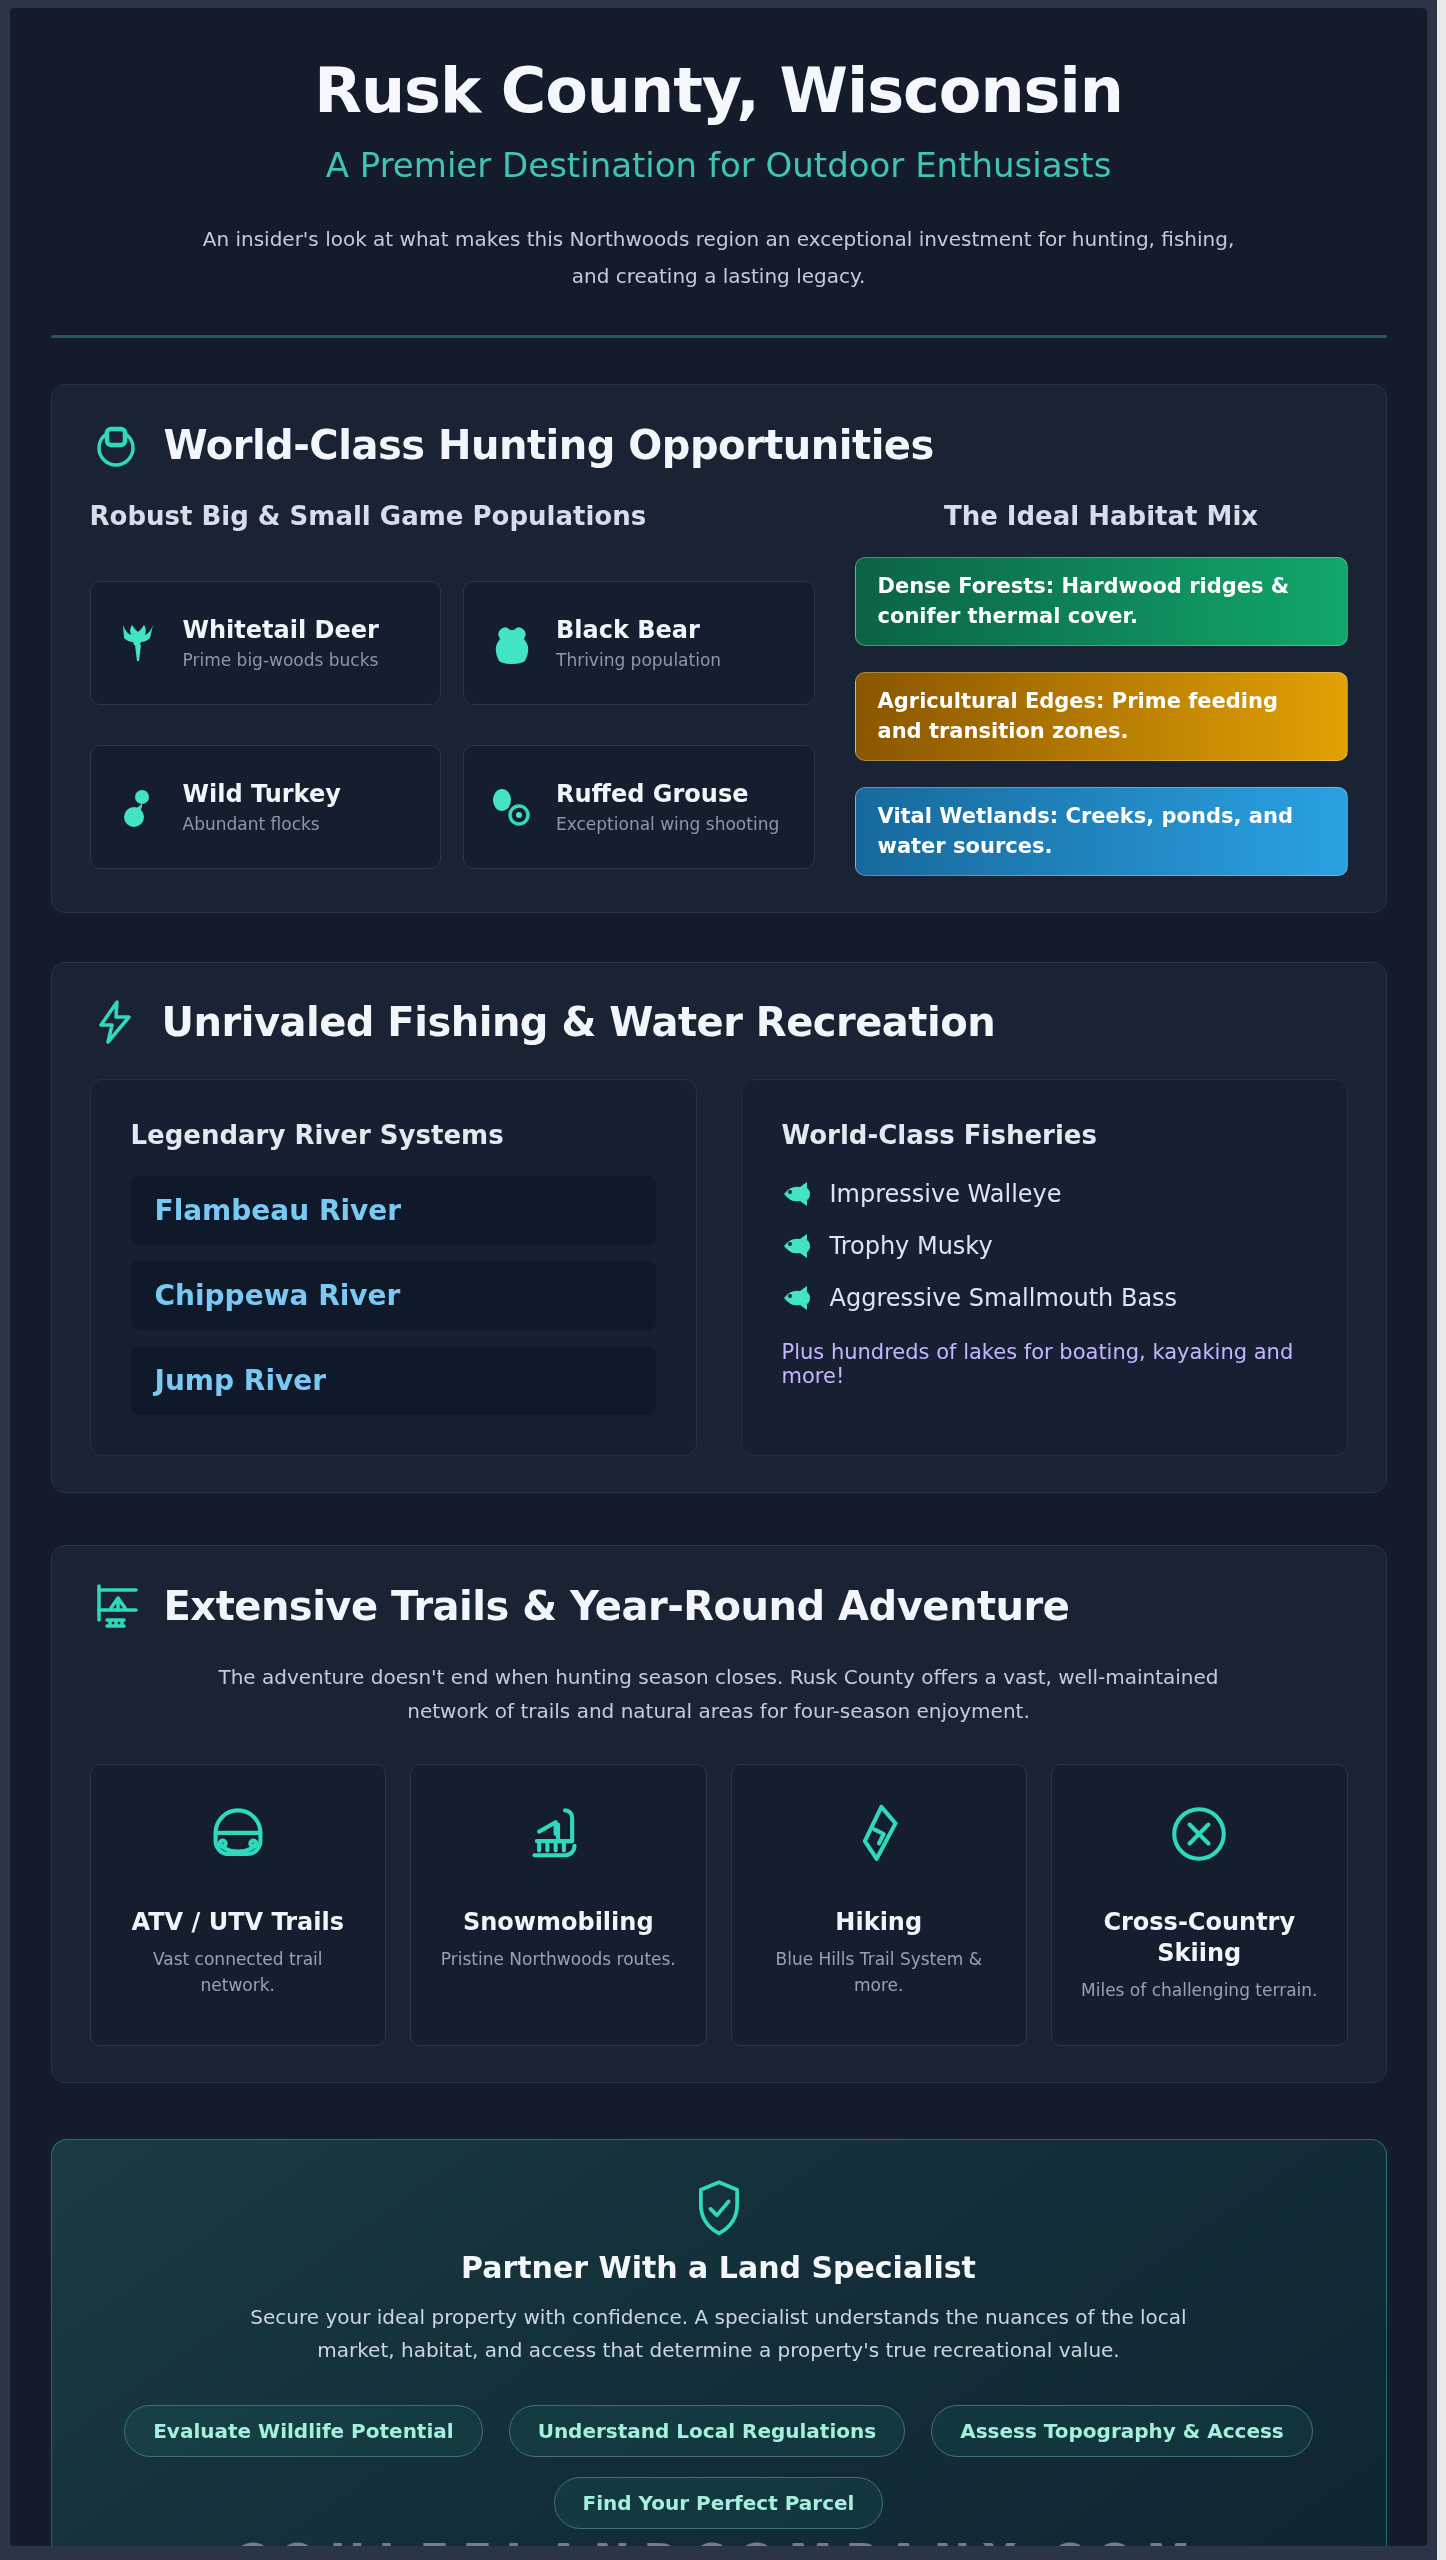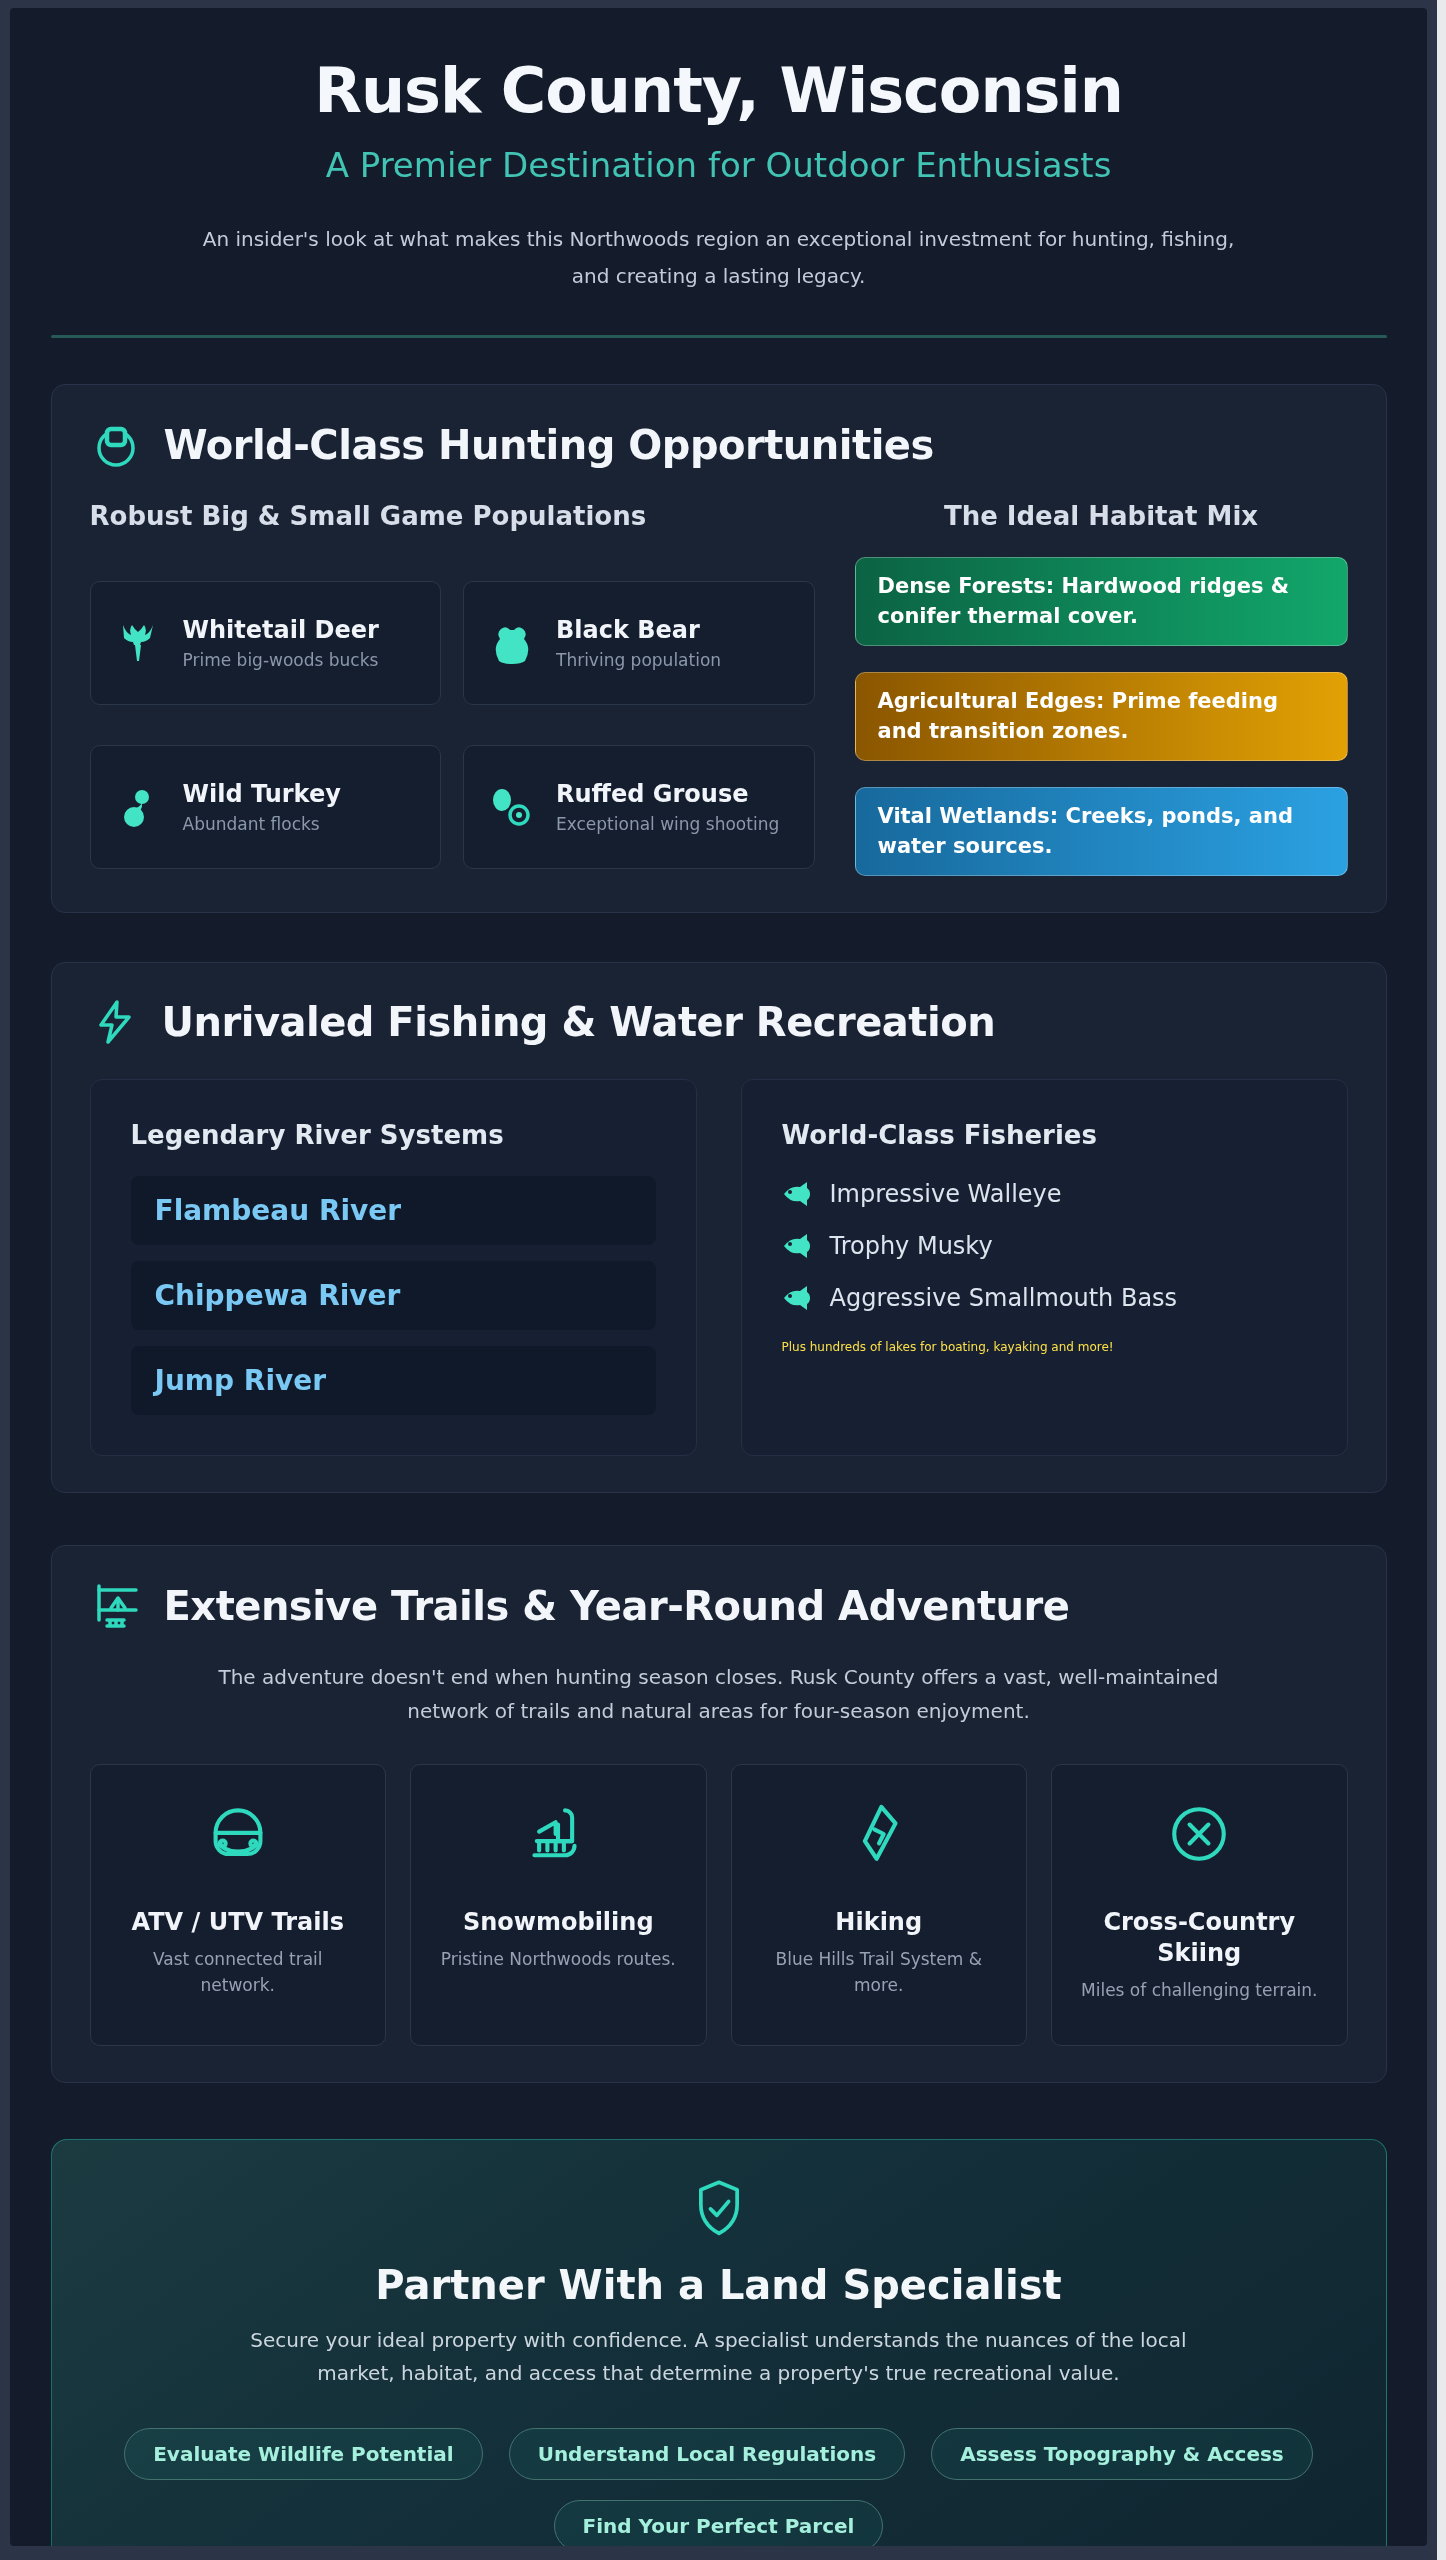--- a/index.html
+++ b/index.html
@@ -74,21 +74,21 @@
   }
   .inner-card h3 { font-size:26px; font-weight:700; color:#e3e9f1; }
   .river-list { margin-top:26px; display:flex; flex-direction:column; gap:16px; }
   .river-row {
     background:#101929; border-radius:8px; padding:18px 24px;
     font-size:28px; font-weight:700; color:#7ac9f5;
   }
   .fish-list { margin-top:30px; display:flex; flex-direction:column; gap:24px; }
   .fish-item { display:flex; align-items:center; gap:18px; font-size:24px; color:#dde4ee; }
   .fish-item .fi { flex:0 0 30px; display:flex; }
-  .fish-note { margin-top:28px; font-size:12px; color:#fde047; }
+  .fish-note { margin-top:28px; font-size:21px; color:#c4b5fd; }
 
   
   .trails-intro {
     margin:28px auto 0; max-width:1010px; text-align:center;
     font-size:20px; line-height:1.7; color:#c3ccd8;
   }
   .trail-grid { margin-top:36px; display:grid; grid-template-columns:repeat(4,1fr); gap:24px; }
   .trail-card {
     background:#151e2f; border:1px solid #2a3649; border-radius:10px;
     padding:36px 24px 30px; text-align:center; min-height:282px;
@@ -100,21 +100,21 @@
   
   .partner {
     margin-top:56px; height:468px;
     background:linear-gradient(145deg,#1b3b41 0%,#14303a 40%,#0f2530 100%);
     border:1px solid rgba(45,212,191,.4);
     border-radius:16px;
     padding:38px 40px 0; text-align:center;
     position:relative; overflow:visible;
   }
   .partner .shield { display:flex; justify-content:center; }
-  .partner h2 { margin-top:20px; font-size:40px; font-weight:800; color:#f4f7fa; }
+  .partner h2 { margin-top:8px; font-size:30px; font-weight:800; color:#f4f7fa; }
   .partner .p-intro {
     margin:16px auto 0; max-width:1000px;
     font-size:20px; line-height:1.65; color:#ccd6de;
   }
   .pill-row { margin-top:38px; display:flex; justify-content:center; gap:26px; }
   .pill-row.second { margin-top:20px; }
   .pill {
     background:rgba(46,212,191,.07);
     border:1px solid #43716f; border-radius:26px;
     padding:13px 28px; font-size:20px; font-weight:700; color:#a5f0dd;

